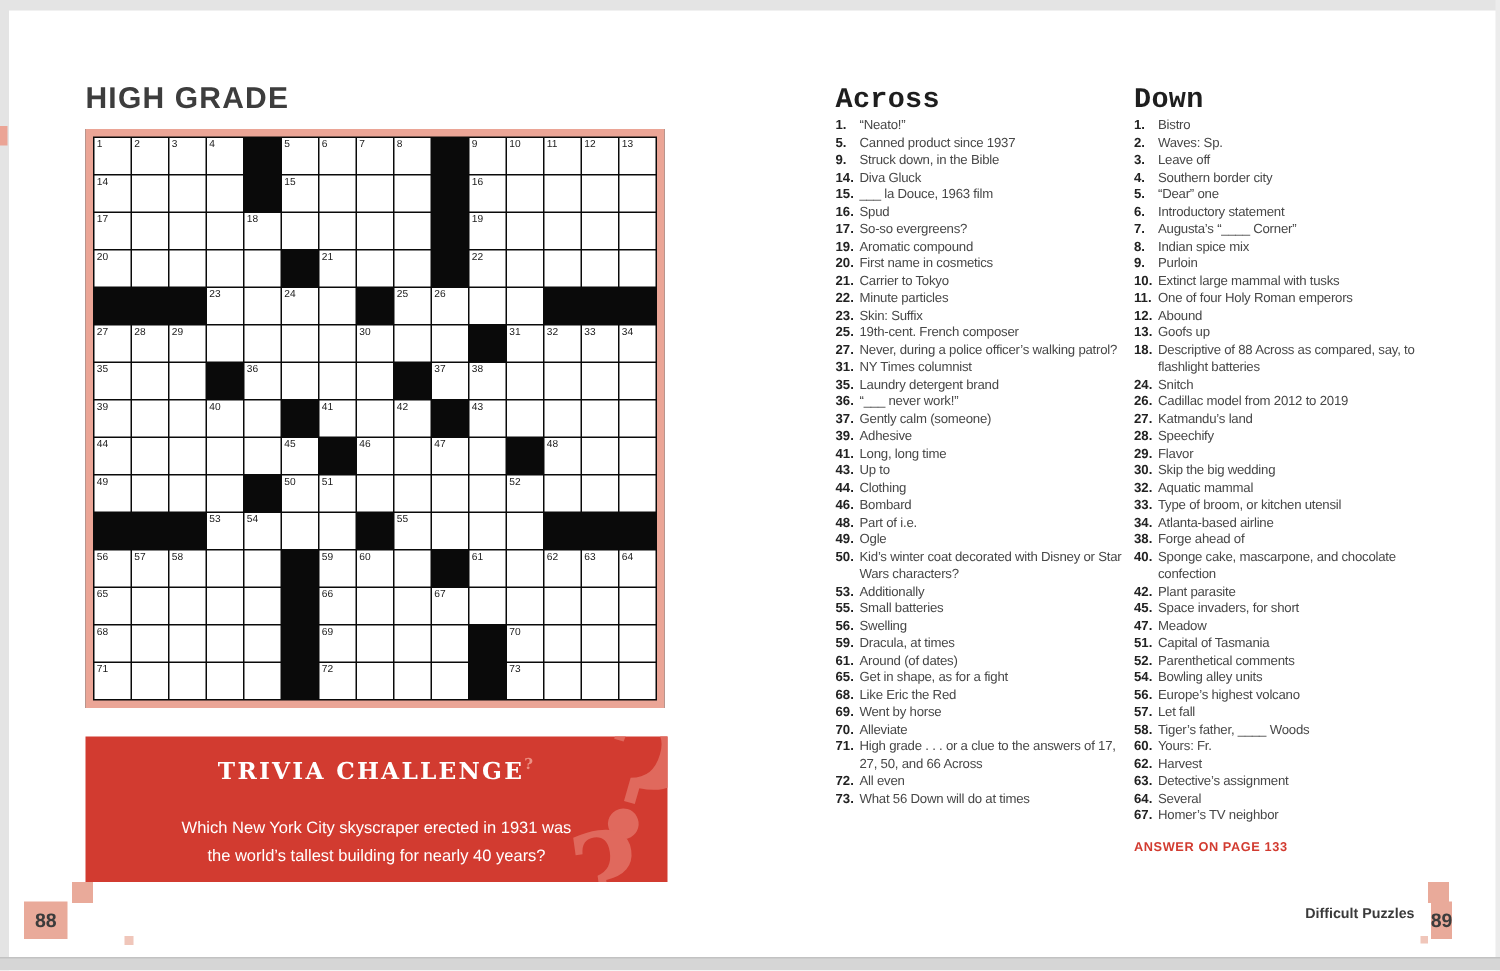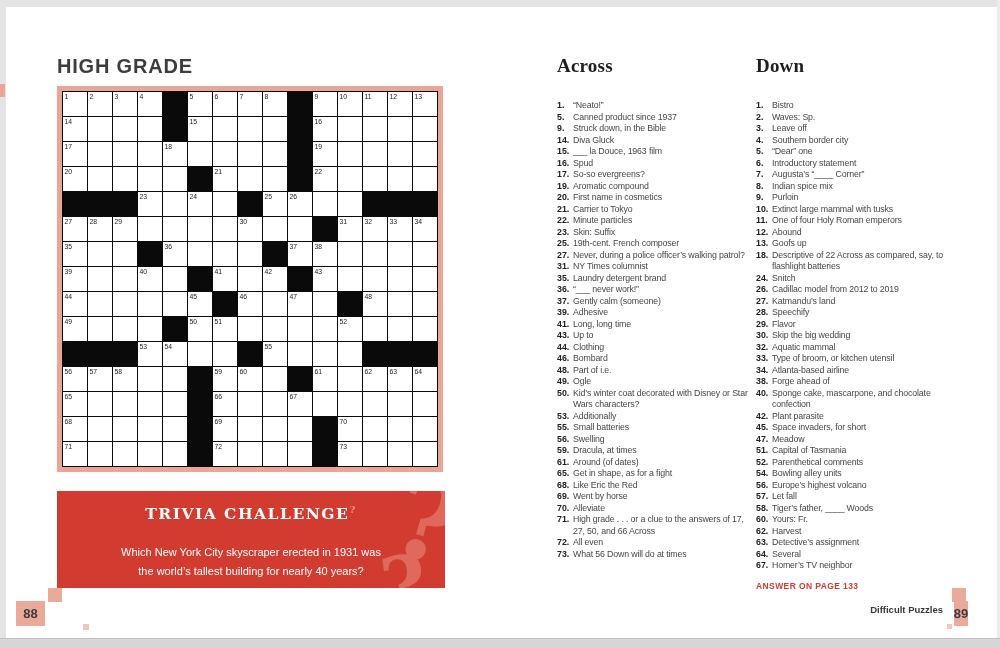--- a/index.html
+++ b/index.html
@@ -29,21 +29,21 @@
   .trivia-deco2 { position:absolute; right:18px; bottom:-42px; font-family:"DejaVu Serif", serif; font-weight:bold; font-size:78px; color:#e0695d; transform:rotate(-8deg); }
   .trivia-title { position:relative; margin-top:13px; font-family:"DejaVu Serif", serif; font-weight:bold; font-size:15.5px; letter-spacing:1.5px; }
   .trivia-orn { font-size:10px; color:#ec9184; vertical-align:super; font-family:"DejaVu Serif", serif; }
   .trivia-q { position:relative; font-size:11px; font-weight:normal; line-height:19px; margin-top:20px; }
   .trivia-ans { position:relative; font-size:8px; font-weight:bold; letter-spacing:0.6px; margin-top:19px; }
 
   
   .clue-col { position:absolute; top:55px; }
   .col-across { left:557px; width:192px; }
   .col-down { left:756px; width:196px; }
-  .clue-header { font-family:Liberation Serif, serif; font-weight:bold; font-size:19px; color:#1e1e1e; margin-bottom:23px; letter-spacing:0.2px; }
+  .clue-header { font-family:Liberation Mono, monospace; font-weight:bold; font-size:19px; color:#1e1e1e; margin-bottom:1px; letter-spacing:0.2px; }
   .clue-row { display:flex; line-height:11.5px; }
   .clue-num { width:16px; flex:0 0 16px; font-weight:bold; font-size:8.8px; color:#222; }
   .clue-text { font-size:8.8px; color:#474747; letter-spacing:-0.15px; }
   .answer-note { margin-top:9px; font-size:8.5px; font-weight:bold; letter-spacing:0.4px; color:#d23b30; }
 
   
   .footer-left-text { position:absolute; left:58px; top:608px; font-size:9px; letter-spacing:1.3px; color:#a9a9a9; }
   .footer-left-text b { color:#2e2e2e; }
   .footer-right-text { position:absolute; right:57px; top:604px; font-size:9.5px; font-weight:bold; color:#3a3a3a; }
   .badge { position:absolute; background:#e9aa9a; }
@@ -662,21 +662,21 @@
         <div class="clue-row">
           <span class="clue-num">12.</span>
           <span class="clue-text">Abound</span>
         </div>
         <div class="clue-row">
           <span class="clue-num">13.</span>
           <span class="clue-text">Goofs up</span>
         </div>
         <div class="clue-row">
           <span class="clue-num">18.</span>
-          <span class="clue-text">Descriptive of 22 Across as compared, say, to flashlight batteries</span>
+          <span class="clue-text">Descriptive of 88 Across as compared, say, to flashlight batteries</span>
         </div>
         <div class="clue-row">
           <span class="clue-num">24.</span>
           <span class="clue-text">Snitch</span>
         </div>
         <div class="clue-row">
           <span class="clue-num">26.</span>
           <span class="clue-text">Cadillac model from 2012 to 2019</span>
         </div>
         <div class="clue-row">

